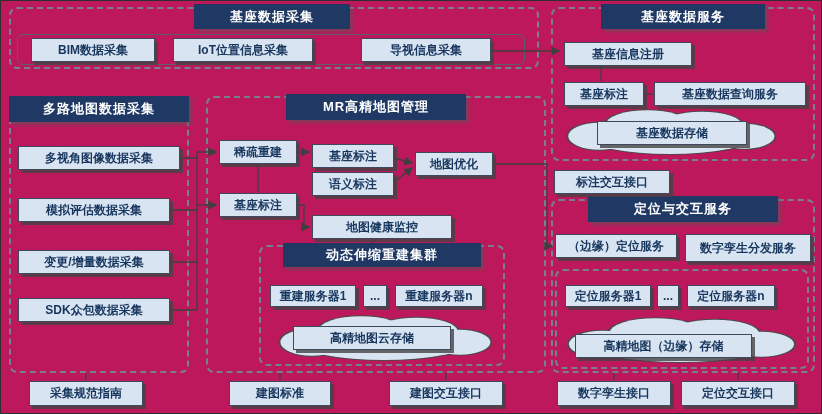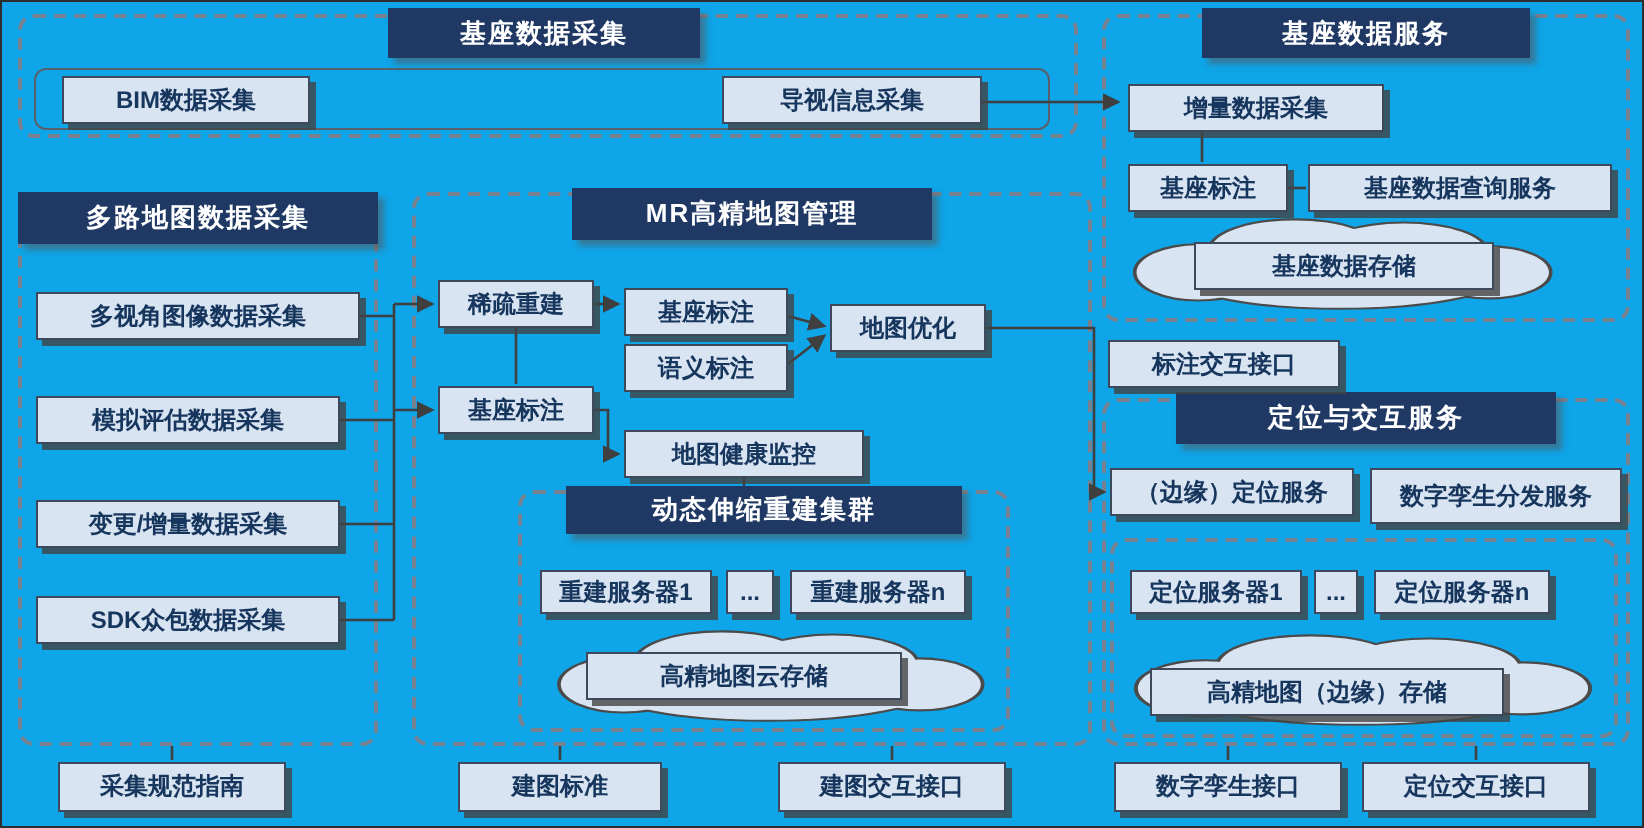--- a/index.html
+++ b/index.html
@@ -1,19 +1,19 @@
 <!DOCTYPE html>
 <html style="--header-bg: #1f3864; --header-fg: #ffffff; --box-bg: #d9e4f2; --box-fg: #17365d; --dash: #76808f;"><head>
 <meta charset="utf-8">
 <style>
   * { margin:0; padding:0; box-sizing:border-box; }
   html,body { background:#ffffff; }
   body { font-family:"Liberation Sans","DejaVu Sans",sans-serif; }
   .canvas {
-    position:relative; width:822px; height:414px; background:#0ea5e9;
+    position:relative; width:822px; height:414px; background:#be185d;
     overflow:hidden; border:1px solid #2e2e2e;
   }
   .dashed {
     position:absolute; border:2px dashed var(--dash,#76808f);
     border-radius:8px; z-index:1; background:transparent;
   }
   .inner-frame {
     position:absolute; border:1px solid #59606c; border-radius:6px; z-index:2;
   }
   .hdr {
@@ -121,39 +121,40 @@
   </svg>
 
   <div class="hdr" style="left:193px;top:3px;width:156px;height:25px">基座数据采集</div>
   <div class="hdr" style="left:600px;top:3px;width:164px;height:25px">基座数据服务</div>
   <div class="hdr" style="left:8px;top:95px;width:180px;height:26px">多路地图数据采集</div>
   <div class="hdr" style="left:285px;top:93px;width:180px;height:26px">MR高精地图管理</div>
   <div class="hdr" style="left:282px;top:242px;width:198px;height:24px">动态伸缩重建集群</div>
   <div class="hdr" style="left:587px;top:195px;width:190px;height:26px">定位与交互服务</div>
 
   <div class="box" style="left:30px;top:37px;width:124px;height:24px">BIM数据采集</div>
+  <div class="box" style="left:172px;top:37px;width:140px;height:24px">IoT位置信息采集</div>
   <div class="box" style="left:360px;top:37px;width:130px;height:24px">导视信息采集</div>
 
-  <div class="box" style="left:563px;top:41px;width:128px;height:24px">增量数据采集</div>
+  <div class="box" style="left:563px;top:41px;width:128px;height:24px">基座信息注册</div>
   <div class="box" style="left:563px;top:81px;width:80px;height:24px">基座标注</div>
   <div class="box" style="left:653px;top:81px;width:152px;height:24px">基座数据查询服务</div>
   <div class="box" style="left:596px;top:120px;width:150px;height:24px">基座数据存储</div>
   <div class="box" style="left:553px;top:169px;width:116px;height:24px">标注交互接口</div>
 
   <div class="box" style="left:17px;top:145px;width:162px;height:24px">多视角图像数据采集</div>
   <div class="box" style="left:17px;top:197px;width:152px;height:24px">模拟评估数据采集</div>
   <div class="box" style="left:17px;top:249px;width:152px;height:24px">变更/增量数据采集</div>
   <div class="box" style="left:17px;top:297px;width:152px;height:24px">SDK众包数据采集</div>
 
   <div class="box" style="left:218px;top:139px;width:78px;height:24px">稀疏重建</div>
   <div class="box" style="left:311px;top:143px;width:82px;height:24px">基座标注</div>
   <div class="box" style="left:311px;top:171px;width:82px;height:24px">语义标注</div>
   <div class="box" style="left:414px;top:151px;width:78px;height:24px">地图优化</div>
   <div class="box" style="left:218px;top:192px;width:78px;height:24px">基座标注</div>
-  <div class="box" style="left:311px;top:214px;width:120px;height:24px">地图健康监控</div>
+  <div class="box" style="left:311px;top:214px;width:140px;height:24px">地图健康监控</div>
 
   <div class="box" style="left:269px;top:284px;width:86px;height:22px">重建服务器1</div>
   <div class="box" style="left:362px;top:284px;width:24px;height:22px">...</div>
   <div class="box" style="left:394px;top:284px;width:88px;height:22px">重建服务器n</div>
   <div class="box" style="left:292px;top:325px;width:158px;height:24px">高精地图云存储</div>
 
   <div class="box" style="left:554px;top:233px;width:122px;height:24px">（边缘）定位服务</div>
   <div class="box" style="left:684px;top:233px;width:126px;height:28px">数字孪生分发服务</div>
   <div class="box" style="left:564px;top:284px;width:86px;height:22px">定位服务器1</div>
   <div class="box" style="left:656px;top:284px;width:22px;height:22px">...</div>

